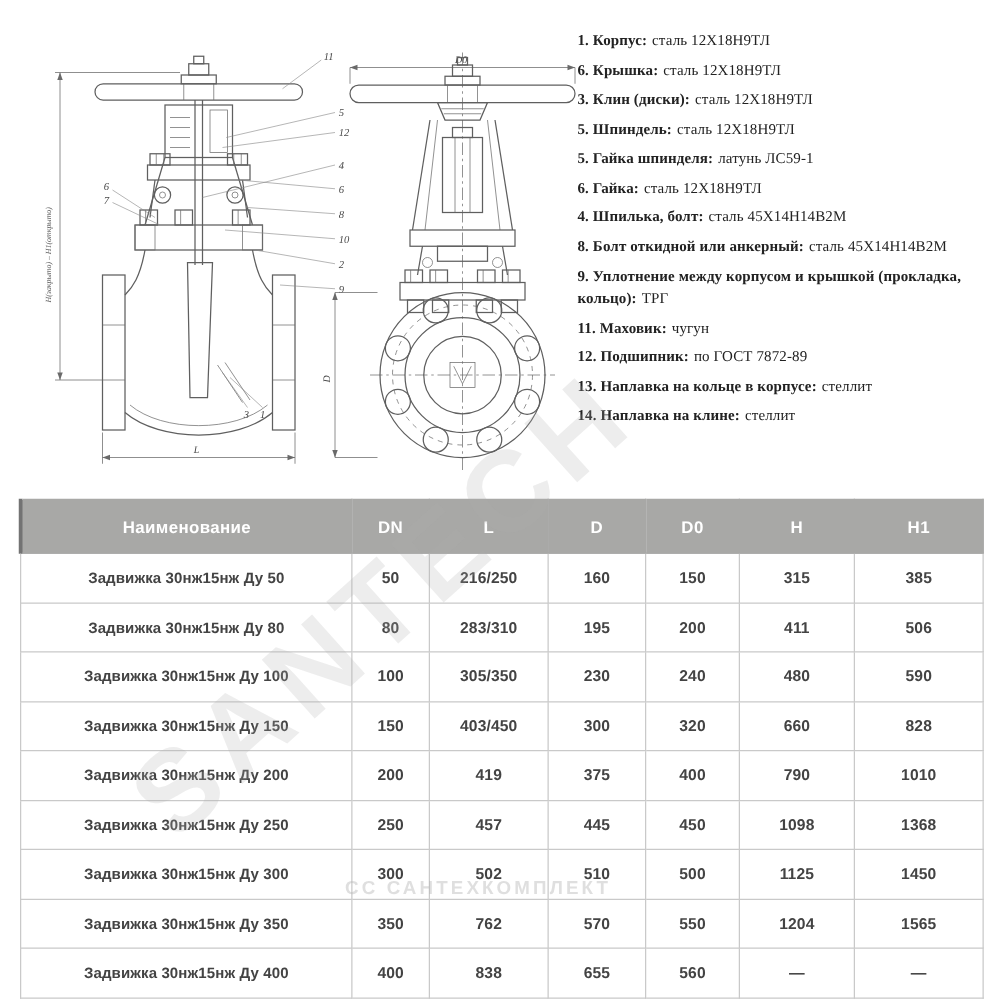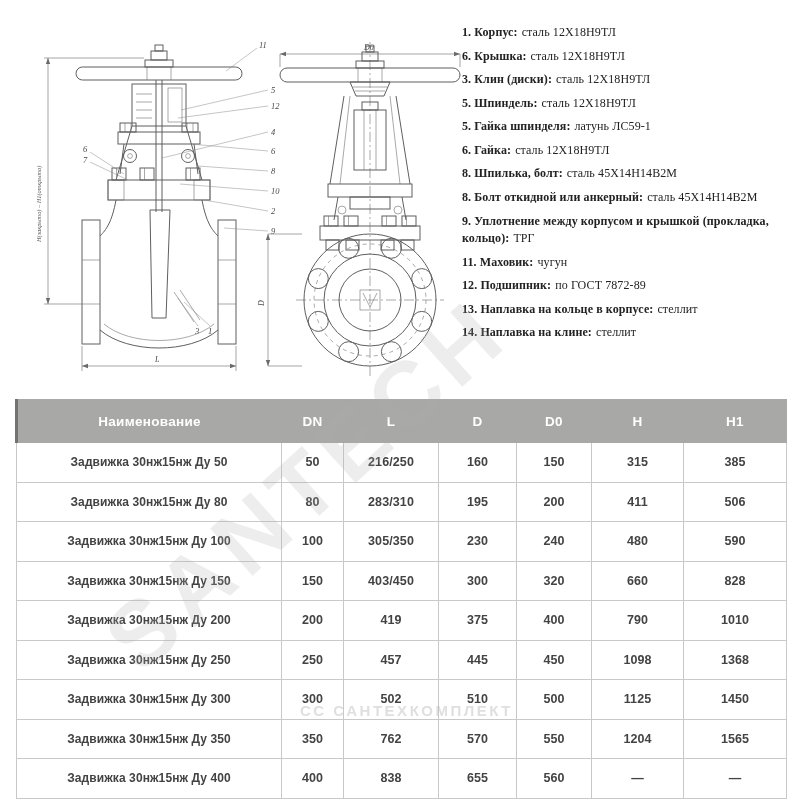--- a/index.html
+++ b/index.html
@@ -39,21 +39,21 @@
 
   
   .wm-diagonal{
     position:absolute;left:120px;top:600px;z-index:2;pointer-events:none;
     font-size:92px;font-weight:bold;letter-spacing:8px;
     color:rgba(172,172,172,0.22);
     transform:rotate(-42deg);transform-origin:left center;
     white-space:nowrap;
   }
   .wm-footer{
-    position:absolute;left:300px;top:702px;z-index:2;pointer-events:none;
+    position:absolute;left:276px;top:702px;z-index:2;pointer-events:none;
     font-size:15px;font-weight:bold;letter-spacing:2.5px;
     color:rgba(185,185,185,0.45);white-space:nowrap;
   }
 
   
   .ln{stroke:#5f5f5f;fill:none;stroke-width:1;}
   .ln-thin{stroke:#6e6e6e;fill:none;stroke-width:0.6;}
   .leader{stroke:#8a8a8a;fill:none;stroke-width:0.5;}
   .dim{stroke:#6a6a6a;fill:none;stroke-width:0.6;}
   .callout-num{font-family:"Liberation Serif",serif;font-style:italic;font-size:8.5px;fill:#4a4a4a;}
@@ -277,21 +277,21 @@
   </g>
 </svg>
 
 <ul class="parts-list">
     <li><span class="part-label">1. Корпус:</span><span class="part-value">сталь 12Х18Н9ТЛ</span></li>
     <li><span class="part-label">6. Крышка:</span><span class="part-value">сталь 12Х18Н9ТЛ</span></li>
     <li><span class="part-label">3. Клин (диски):</span><span class="part-value">сталь 12Х18Н9ТЛ</span></li>
     <li><span class="part-label">5. Шпиндель:</span><span class="part-value">сталь 12Х18Н9ТЛ</span></li>
     <li><span class="part-label">5. Гайка шпинделя:</span><span class="part-value">латунь ЛС59-1</span></li>
     <li><span class="part-label">6. Гайка:</span><span class="part-value">сталь 12Х18Н9ТЛ</span></li>
-    <li><span class="part-label">8. Шпилька, болт:</span><span class="part-value">сталь 45Х14Н14В2М</span></li>
+    <li><span class="part-label">4. Шпилька, болт:</span><span class="part-value">сталь 45Х14Н14В2М</span></li>
     <li><span class="part-label">8. Болт откидной или анкерный:</span><span class="part-value">сталь 45Х14Н14В2М</span></li>
     <li><span class="part-label">9. Уплотнение между корпусом и крышкой (прокладка, кольцо):</span><span class="part-value">ТРГ</span></li>
     <li><span class="part-label">11. Маховик:</span><span class="part-value">чугун</span></li>
     <li><span class="part-label">12. Подшипник:</span><span class="part-value">по ГОСТ 7872-89</span></li>
     <li><span class="part-label">13. Наплавка на кольце в корпусе:</span><span class="part-value">стеллит</span></li>
     <li><span class="part-label">14. Наплавка на клине:</span><span class="part-value">стеллит</span></li>
   </ul>
 
 <div class="table-wrap">
   <table class="dims">

